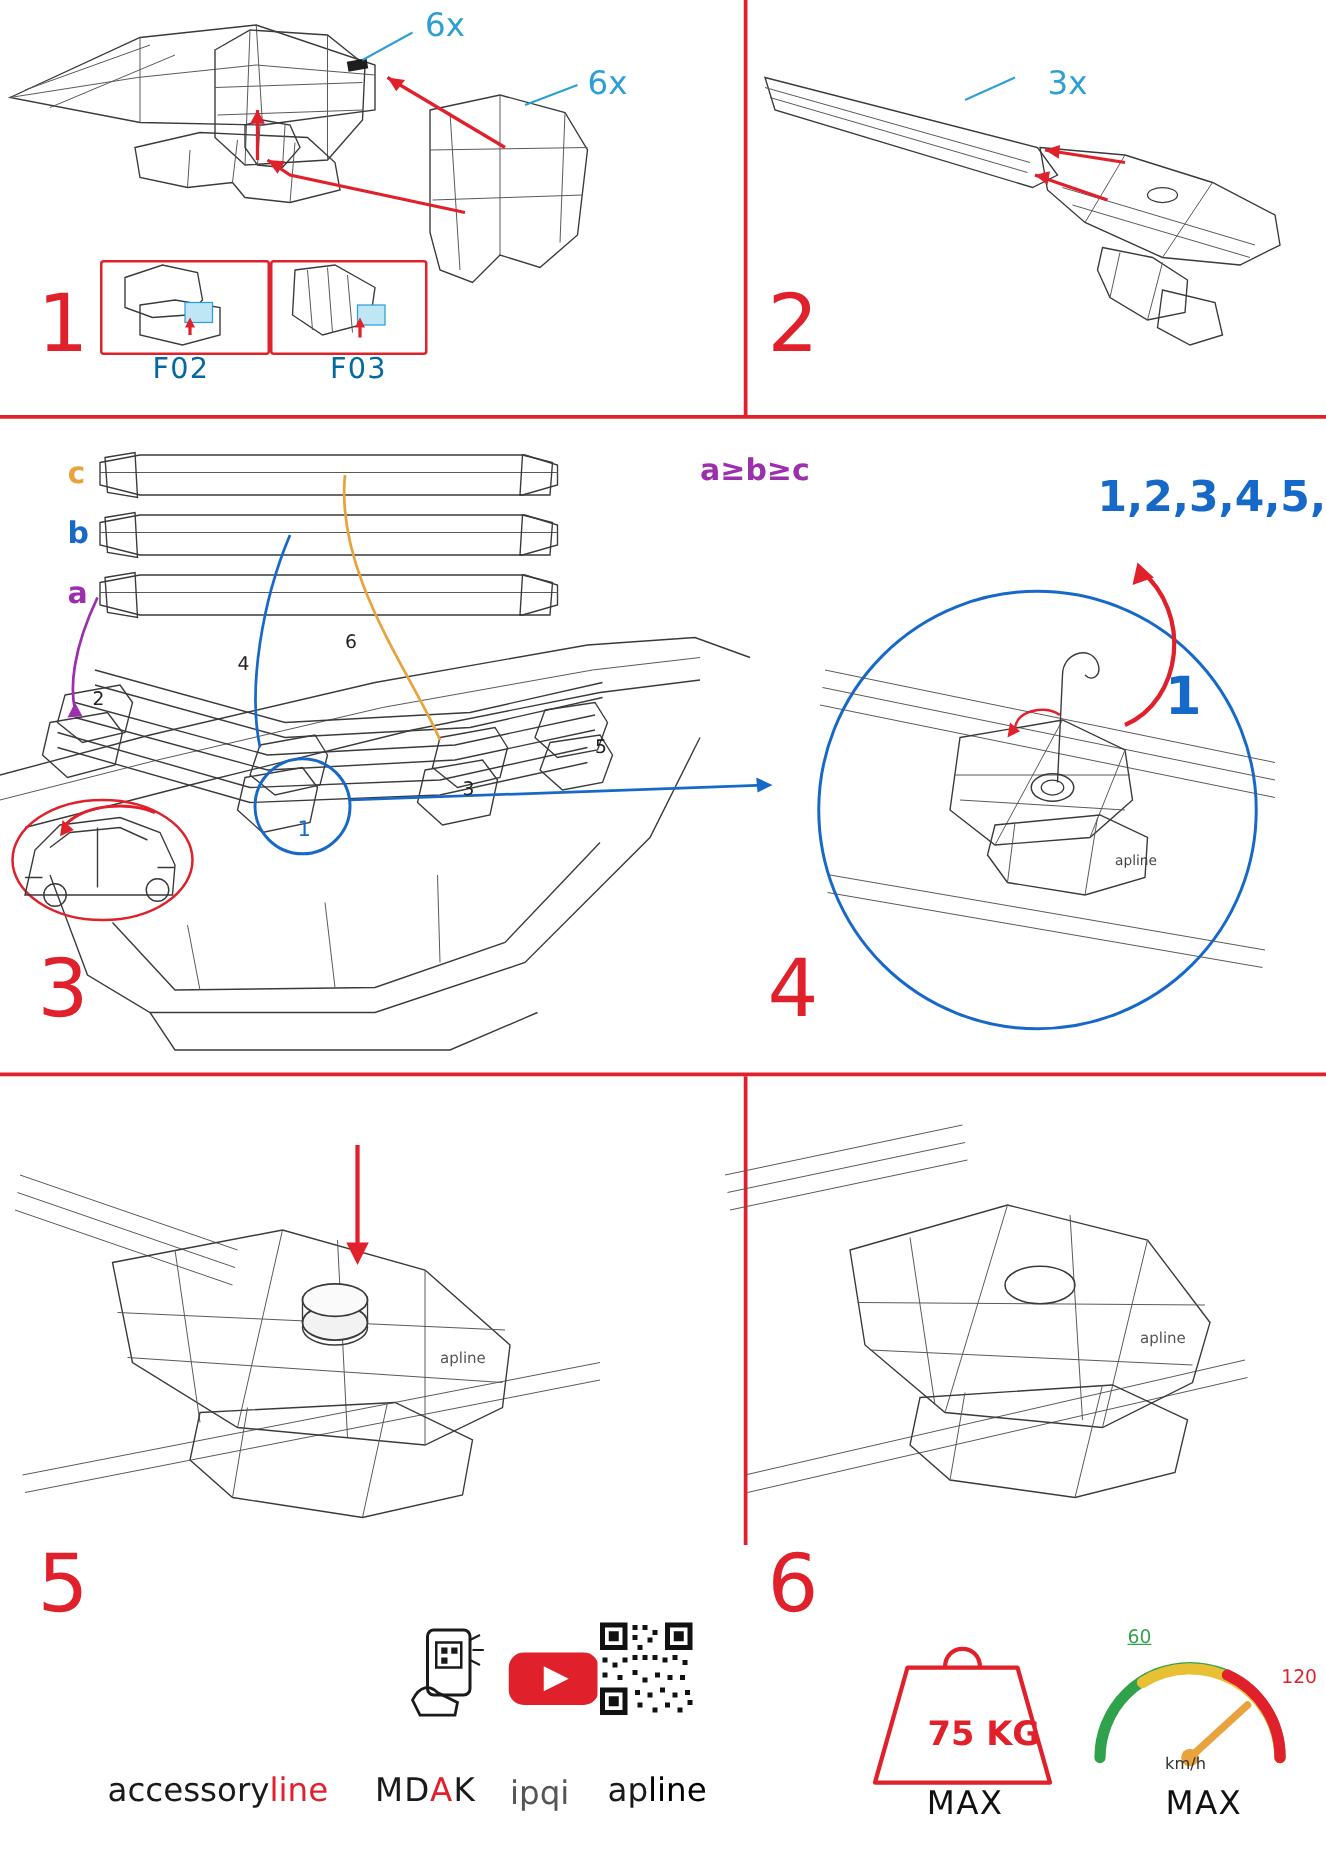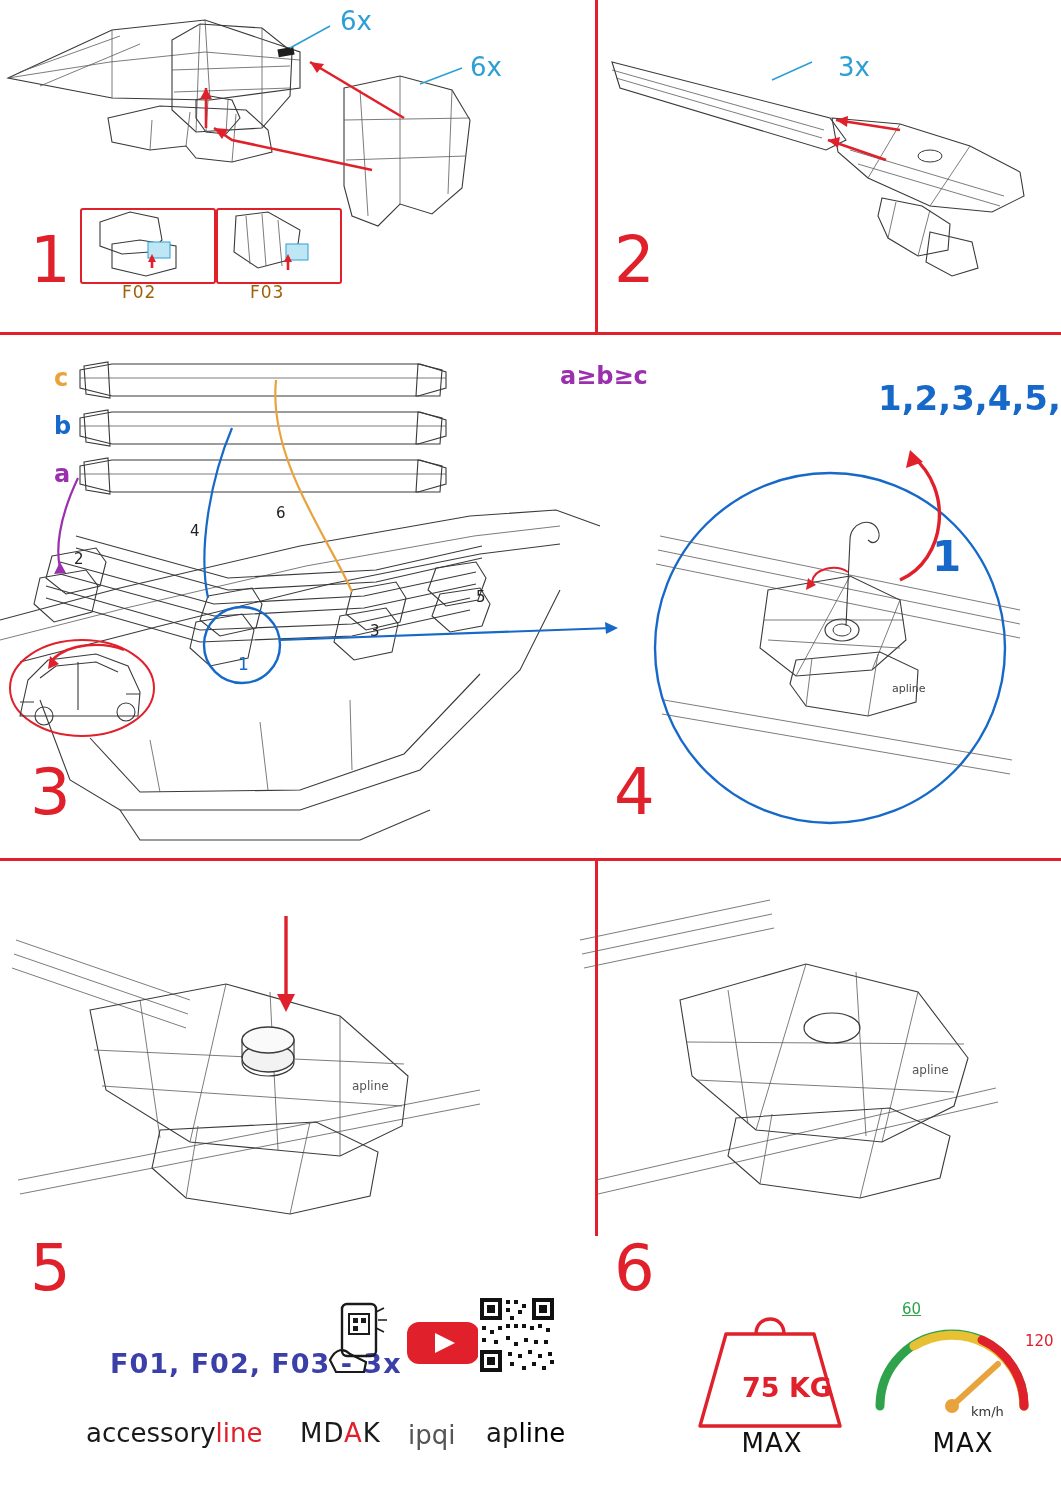--- a/index.html
+++ b/index.html
@@ -5,21 +5,21 @@
   html,body{margin:0;padding:0;background:#ffffff;}
   body{width:1061px;height:1500px;position:relative;font-family:"DejaVu Sans",sans-serif;overflow:hidden;}
   .sheet{position:absolute;left:0;top:0;width:1061px;height:1177px;}
   .divider{position:absolute;left:0;width:1061px;height:3px;background:#e0202a;}
   .vdivider{position:absolute;width:3px;background:#e0202a;}
   .stepnum{position:absolute;color:#e0202a;font-family:"DejaVu Sans",sans-serif;font-weight:400;font-size:64px;line-height:1;letter-spacing:-1px;}
   .callout{position:absolute;color:#2e9fd4;font-size:26px;font-family:"DejaVu Sans",sans-serif;}
   .abc{position:absolute;font-size:24px;font-weight:bold;}
   .smallnum{position:absolute;font-size:15px;color:#222;}
   .redbox{position:absolute;border:2px solid #e0202a;border-radius:3px;}
-  .partlabel{position:absolute;color:#a16207;font-size:17px;letter-spacing:1px;}
+  .partlabel{position:absolute;color:#0369a1;font-size:23px;letter-spacing:1px;}
   .bigseq{position:absolute;font-size:34px;font-weight:bold;}
   svg{position:absolute;left:0;top:0;overflow:visible;}
   .line{fill:none;stroke:#3a3a3a;stroke-width:1.1;}
   .thin{fill:none;stroke:#5a5a5a;stroke-width:0.8;}
   .arrow-red{fill:none;stroke:#e0202a;stroke-width:2.6;}
   .arrow-blue{fill:none;stroke:#1769c9;stroke-width:2.2;}
   .cyan{fill:none;stroke:#2e9fd4;stroke-width:1.6;}
   .brandrow{position:absolute;font-size:26px;color:#1a1a1a;}
   .maxlabel{position:absolute;font-size:26px;color:#111;letter-spacing:1px;}
   .kgtxt{position:absolute;color:#e0202a;font-size:27px;font-weight:bold;}
@@ -82,21 +82,21 @@
       <rect x="286" y="244" width="22" height="16" fill="#bfe6f5" stroke="#2e9fd4" stroke-width="1"></rect>
       <path class="arrow-red" d="M288 270 L288 258"></path>
       <path d="M288 254 l-4 8 l8 0 Z" fill="#e0202a"></path>
     </g>
   </svg>
   <div class="callout" style="left:340px;top:6px;">6x</div>
   <div class="callout" style="left:470px;top:52px;">6x</div>
   <div class="redbox" style="left:80px;top:208px;width:132px;height:72px;"></div>
   <div class="redbox" style="left:216px;top:208px;width:122px;height:72px;"></div>
   <div class="partlabel" style="left:122px;top:282px;">F02</div>
-  <div class="partlabel" style="left:250px;top:282px;text-align:center;">F03</div>
+  <div class="partlabel" style="left:264px;top:282px;text-align:center;">F03</div>
   <div class="stepnum" style="left:30px;top:228px;">1</div>
 
   <svg width="460" height="330" style="left:600px;top:0;">
 
     <path class="line" d="M12 62 L230 118 L246 140 L226 150 L20 88 Z"></path>
     <path class="thin" d="M12 70 L224 130 M16 78 L222 138"></path>
 
     <path class="line" d="M232 118 L300 124 L370 146 L420 172 L424 196 L392 212 L330 206 L268 178 L238 152 Z"></path>
     <path class="thin" d="M268 178 L300 124 M330 206 L370 146"></path>
     <path class="thin" d="M250 150 L404 196 M258 164 L400 206"></path>
@@ -254,21 +254,20 @@
     <path class="thin" d="M168 110 L188 244 M296 92 L306 256"></path>
     <path class="line" d="M176 238 L330 228 L390 256 L380 298 L300 318 L200 304 L168 276 Z"></path>
     <path class="thin" d="M200 304 L212 234 M300 318 L322 228"></path>
     <ellipse cx="272" cy="148" rx="28" ry="15" fill="none" stroke="#3a3a3a" stroke-width="1.2"></ellipse>
     <text x="352" y="194" font-size="12" font-family="DejaVu Sans" fill="#555">apline</text>
   </svg>
 
   <div class="stepnum" style="left:30px;top:1236px;">5</div>
   <div class="stepnum" style="left:614px;top:1236px;">6</div>
 
-  <div class="f-list" style="left:110px;top:1348px;">F01, F02, F03 - 3x</div>
 
   <svg width="80" height="80" style="left:320px;top:1300px;">
     <rect x="22" y="4" width="34" height="52" rx="5" fill="none" stroke="#1a1a1a" stroke-width="2.4"></rect>
     <rect x="29" y="14" width="20" height="20" fill="none" stroke="#1a1a1a" stroke-width="2"></rect>
     <rect x="33" y="18" width="5" height="5" fill="#1a1a1a"></rect>
     <rect x="41" y="18" width="5" height="5" fill="#1a1a1a"></rect>
     <rect x="33" y="26" width="5" height="5" fill="#1a1a1a"></rect>
     <path d="M56 12 l8 -4 M58 20 l9 0 M56 28 l8 4" stroke="#1a1a1a" stroke-width="1.6" fill="none"></path>
     <path d="M10 60 C16 48 24 48 30 54 L46 62 L44 72 L16 72 Z" fill="none" stroke="#1a1a1a" stroke-width="2.2"></path>
   </svg>
@@ -347,16 +346,16 @@
 
   <svg width="200" height="130" style="left:862px;top:1302px;">
     <path d="M18 104 A72 72 0 0 1 162 104" fill="none" stroke="#2fa24b" stroke-width="9" stroke-linecap="round"></path>
     <path d="M52 44 A72 72 0 0 1 162 104" fill="none" stroke="#e8c033" stroke-width="9" stroke-linecap="round"></path>
     <path d="M120 38 A72 72 0 0 1 162 104" fill="none" stroke="#e0202a" stroke-width="9" stroke-linecap="round"></path>
     <circle cx="90" cy="104" r="7" fill="#e8a33d"></circle>
     <path d="M90 104 L136 62" stroke="#e8a33d" stroke-width="6" stroke-linecap="round"></path>
   </svg>
   <div style="position:absolute;left:902px;top:1300px;color:#2fa24b;font-size:15px;text-decoration:underline;">60</div>
   <div style="position:absolute;left:1025px;top:1332px;color:#e0202a;font-size:15px;">120</div>
-  <div style="position:absolute;left:971px;top:1404px;font-size:13px;color:#333;">km/h</div>
+  <div style="position:absolute;left:932px;top:1404px;font-size:13px;color:#333;">km/h</div>
   <div class="maxlabel" style="left:898px;top:1428px;width:130px;text-align:center;">MAX</div>
 
 </div>
 
 </body></html>

